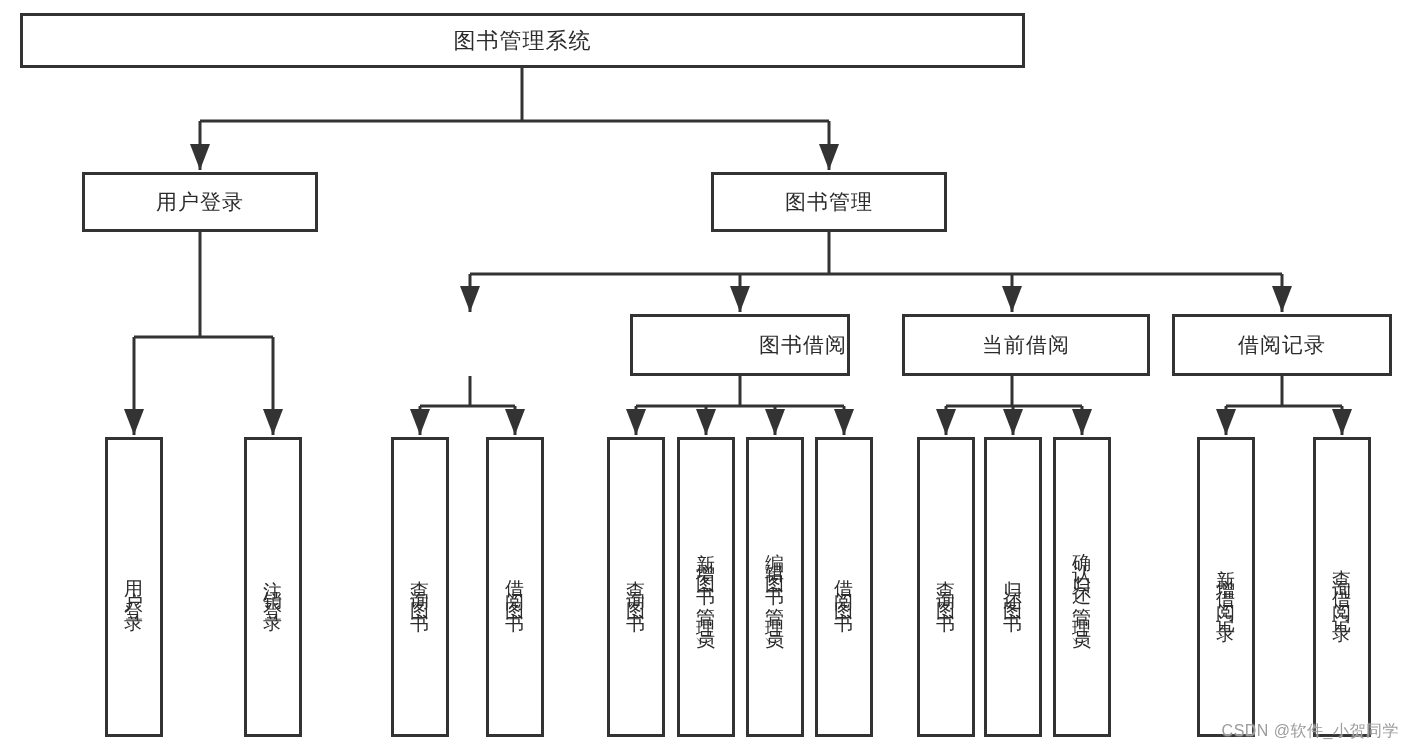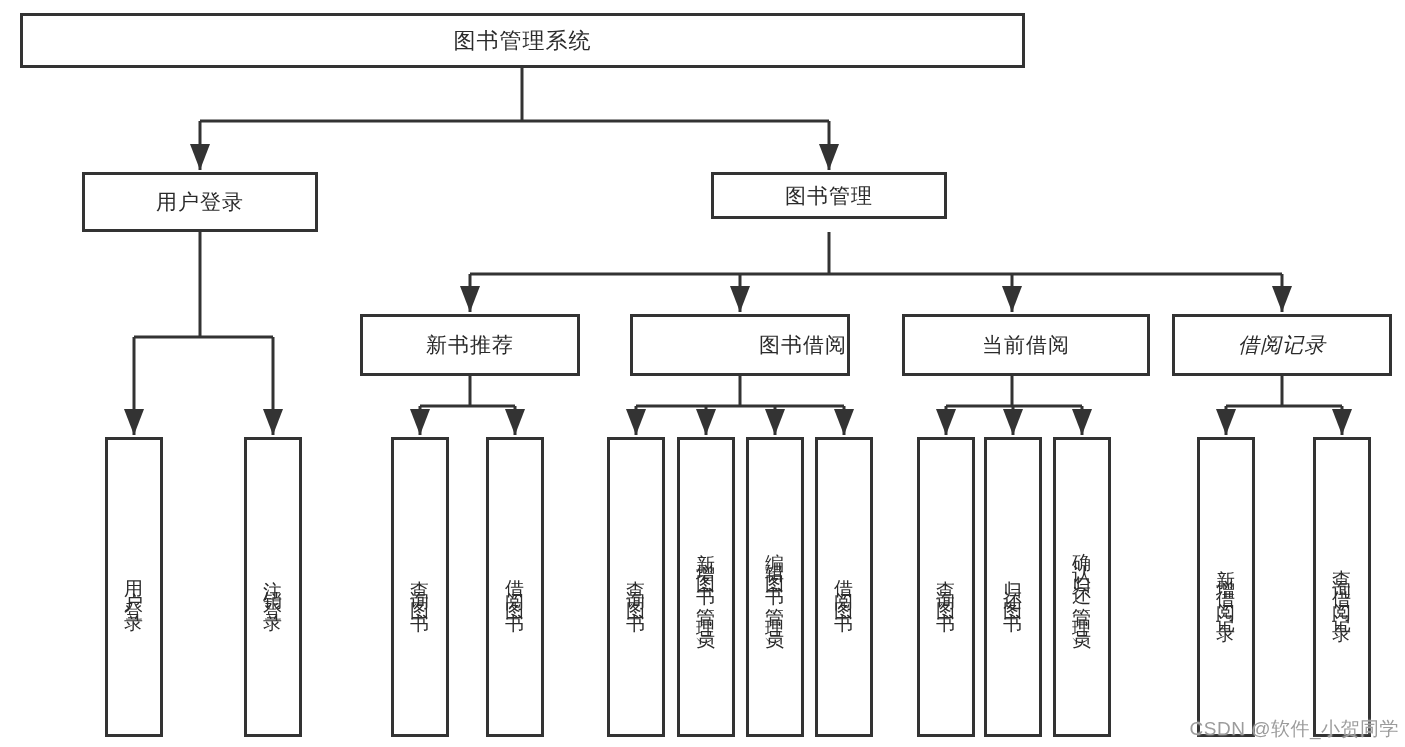--- a/index.html
+++ b/index.html
@@ -44,21 +44,21 @@
     writing-mode: vertical-rl;
     text-orientation: mixed;
     font-size: 19px;
     letter-spacing: 11px;
     line-height: 1;
   }
   .watermark {
     position: absolute;
     right: 6px;
     bottom: 5px;
-    font-size: 19px;
+    font-size: 16px;
     color: #9c9c9c;
     text-shadow: 0 0 2px #ffffff;
     letter-spacing: 0.5px;
     z-index: 5;
     white-space: nowrap;
   }
 </style>
 </head>
 <body>
 
@@ -114,34 +114,31 @@
     </g>
   </svg>
 
   <div class="node h root" style="left:20px; top:13px; width:1005px; height:55px;">
     <span>图书管理系统</span>
   </div>
 
   <div class="node h" style="left:82px; top:172px; width:236px; height:60px;">
     <span>用户登录</span>
   </div>
-  <div class="node h" style="left:711px; top:172px; width:236px; height:47px;">
+  <div class="node h" style="left:711px; top:172px; width:236px; height:60px;">
     <span>图书管理</span>
   </div>
 
-  <div class="node h" style="left:360px; top:314px; width:220px; height:62px;">
-    <span>新书推荐</span>
-  </div>
   <div class="node h" style="left:630px; top:314px; width:220px; height:62px;justify-content:flex-end;">
     <span>图书借阅</span>
   </div>
   <div class="node h" style="left:902px; top:314px; width:248px; height:62px;">
     <span>当前借阅</span>
   </div>
-  <div class="node h" style="left:1172px; top:314px; width:220px; height:62px;font-style:italic;">
+  <div class="node h" style="left:1172px; top:314px; width:220px; height:62px;">
     <span>借阅记录</span>
   </div>
 
   <div class="node v" style="left:105px; top:437px; width:58px; height:300px;">
     <span>用户登录</span>
   </div>
   <div class="node v" style="left:244px; top:437px; width:58px; height:300px;">
     <span>注销登录</span>
   </div>
 

